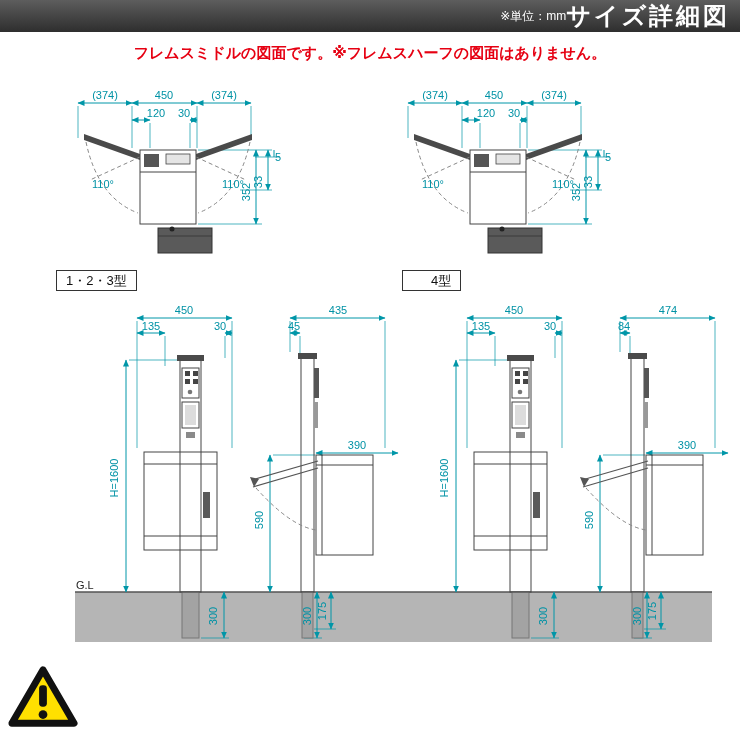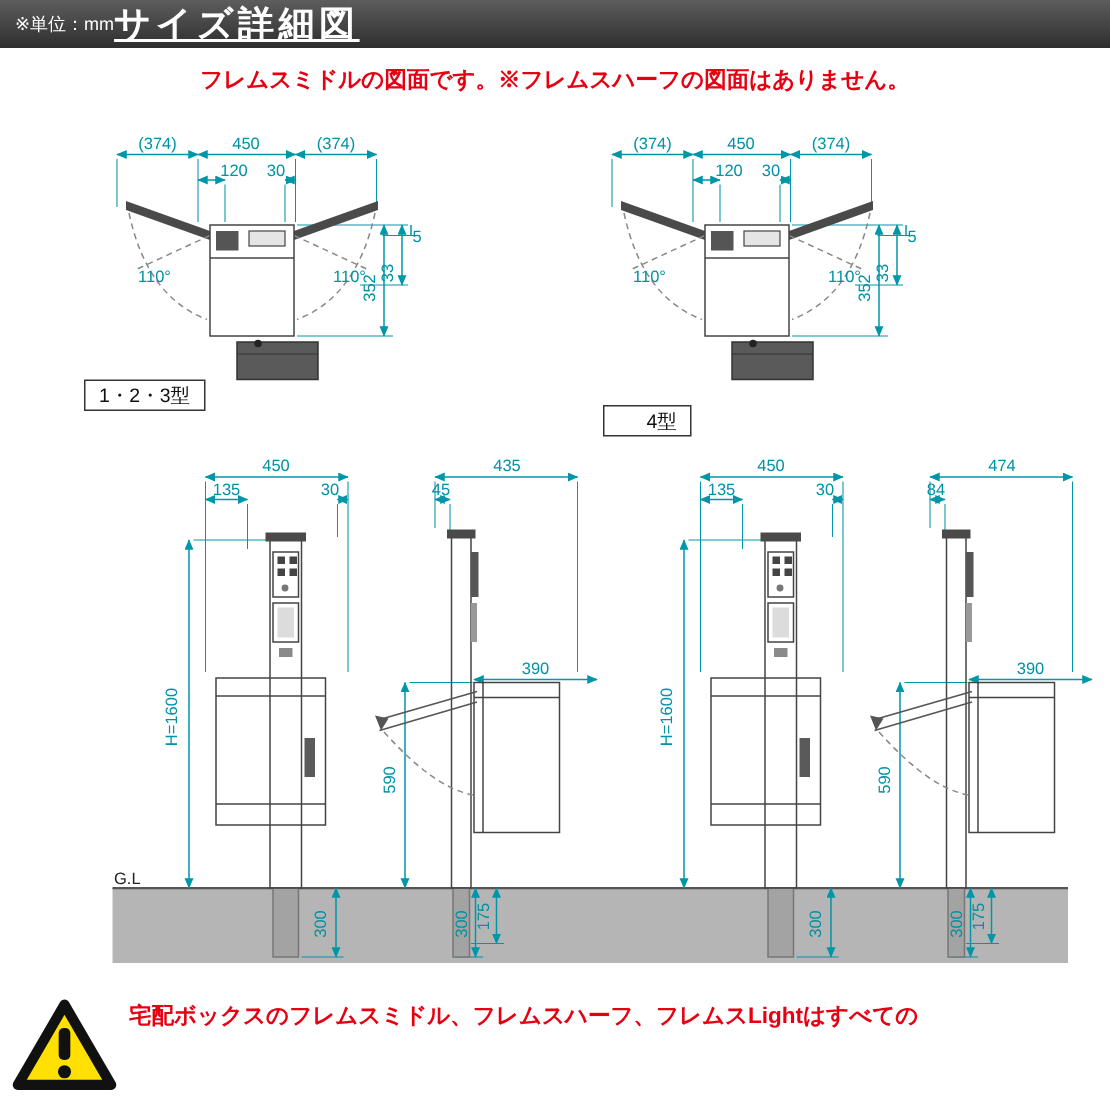--- a/index.html
+++ b/index.html
@@ -3,33 +3,33 @@
 <meta charset="utf-8">
 <style>
   html,body{margin:0;padding:0;}
   body{
     width:740px;height:740px;position:relative;background:#ffffff;
     font-family:"Liberation Sans","DejaVu Sans",sans-serif;overflow:hidden;
   }
   .header{
     position:absolute;top:0;left:0;width:740px;height:32px;box-sizing:border-box;
     background:linear-gradient(#5d5d5d,#2e2e2e);
-    display:flex;align-items:center;justify-content:flex-start;padding:0 10px;
+    display:flex;align-items:center;justify-content:flex-end;padding:0 10px;
   }
   .unit-label{color:#ffffff;font-size:12px;}
-  .page-title{color:#ffffff;font-size:24px;font-weight:bold;letter-spacing:3px;text-decoration:underline;}
+  .page-title{color:#ffffff;font-size:24px;font-weight:bold;letter-spacing:3px;}
   .subtitle{
     position:absolute;top:44px;left:0;width:740px;text-align:center;
-    color:#e60012;font-size:15px;font-weight:bold;font-family:Liberation Serif, serif;
+    color:#e60012;font-size:15px;font-weight:bold;
   }
   .type-label{
     position:absolute;border:1.5px solid #333;background:#fff;color:#111;
     font-size:13px;padding:2px 9px;line-height:15px;
   }
-  #type-label-0{left:56px;top:253px;}
+  #type-label-0{left:56px;top:270px;}
   #type-label-1{left:402px;top:270px;padding-left:28px;}
   svg.drawing{position:absolute;top:0;left:0;}
   .obj{stroke:#444;stroke-width:1;fill:none;}
   .dim{stroke:#0096a8;stroke-width:1;marker-start:url(#arr);marker-end:url(#arr);}
   .tick{stroke:#0096a8;stroke-width:1;}
   .ext{stroke:#0096a8;stroke-width:0.7;}
   .dash{stroke:#888;stroke-width:1;fill:none;stroke-dasharray:4 3;}
   text.d{fill:#0092a5;font-size:11px;text-anchor:middle;font-family:"Liberation Sans","DejaVu Sans",sans-serif;}
   text.gl{fill:#222;font-size:11px;text-anchor:start;font-family:"Liberation Sans","DejaVu Sans",sans-serif;}
   .warn-icon{position:absolute;left:8px;top:664px;width:70px;height:66px;}
@@ -207,14 +207,13 @@
   </g>
 </svg>
 
 <svg class="warn-icon" viewBox="0 0 72 66">
   <path d="M36 5 L68 60 L4 60 Z" stroke="#111" stroke-width="7" stroke-linejoin="round" fill="#ffe000"></path>
   <rect x="32" y="21" width="8" height="22" rx="3.5" fill="#111"></rect>
   <circle cx="36" cy="51" r="4.5" fill="#111"></circle>
 </svg>
 
 <div class="note">
-  <div>宅配ボックスのフレムスミドル、フレムスハーフ、フレムスLightはすべての</div>
 </div>
 
 </body></html>

